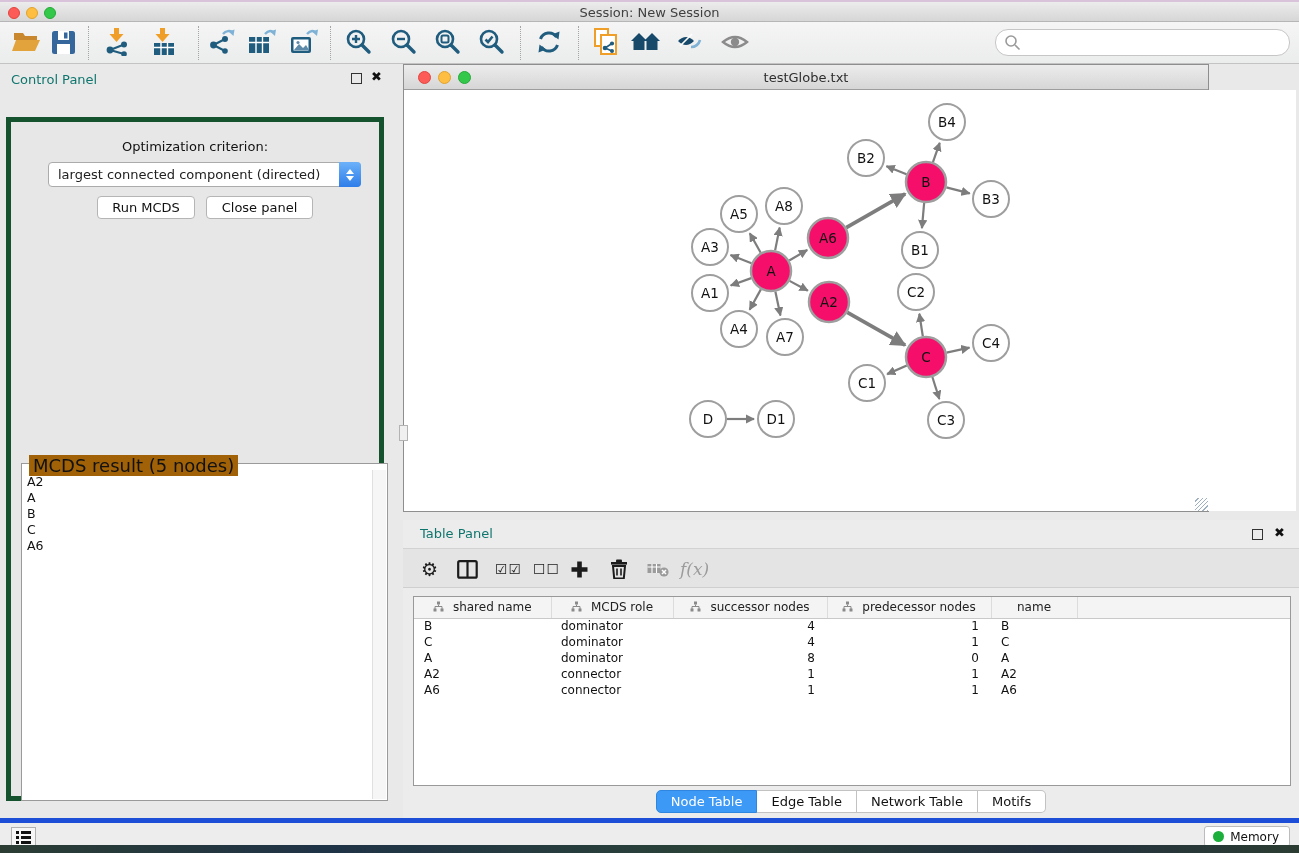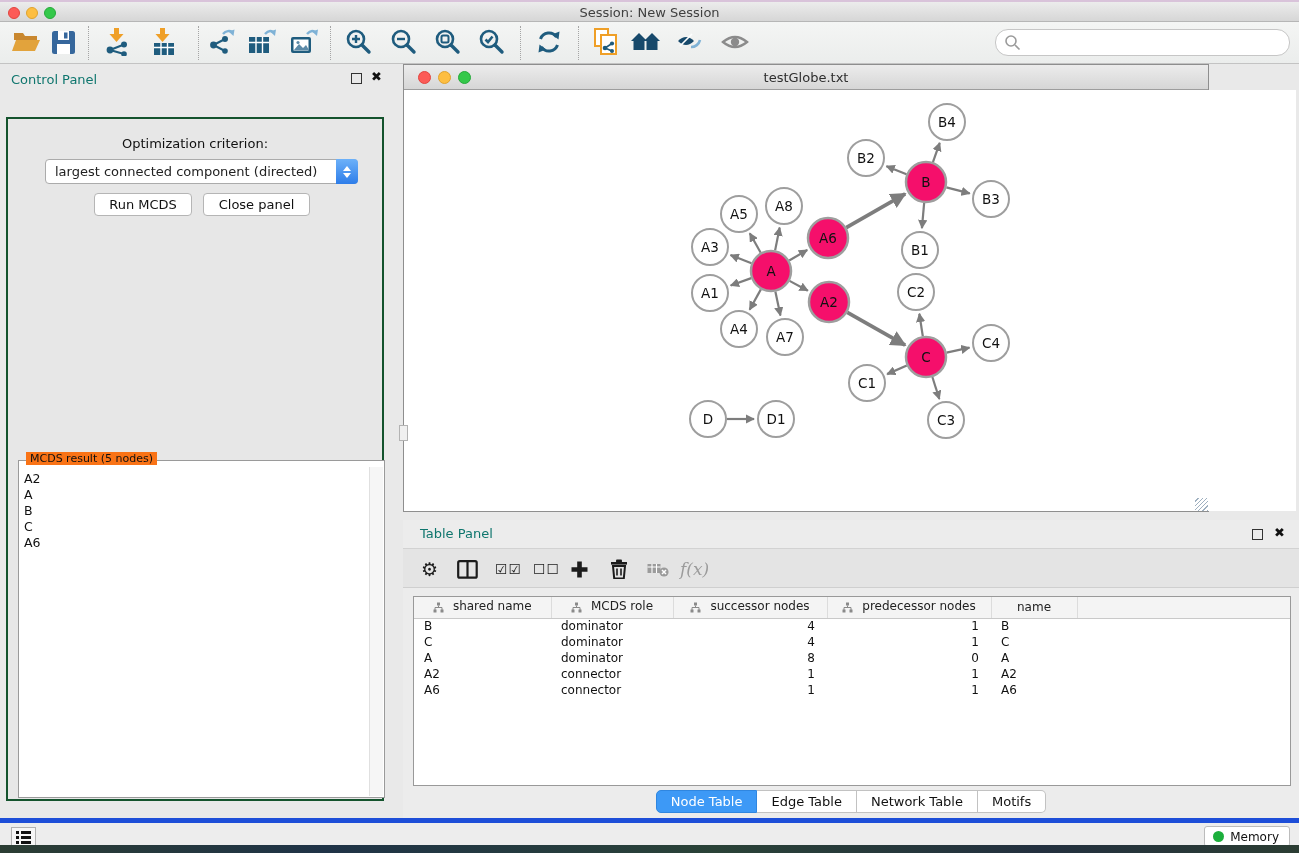--- a/index.html
+++ b/index.html
@@ -32,35 +32,35 @@
   .close-btn { position:absolute; top:5px; font-size:13px; font-weight:bold; color:#111; }
   .cp-float { right:28px; } .cp-close { right:8px; }
 
   .cp-tabs { position:absolute; left:78px; top:32px; height:22px; display:flex; }
   .cp-tab { height:22px; padding:0 13px; line-height:21px; font-size:13px; background:#fff;
     border:1px solid #c2c2c2; border-left:none; color:#111; }
   .cp-tab:first-child { border-left:1px solid #c2c2c2; border-radius:4px 0 0 4px; }
   .cp-tab:last-child { border-radius:0 4px 4px 0; }
   .cp-tab.active { background:#3d99f6; border-color:#2f86e0; color:#fff; }
 
-  .cp-body { position:absolute; left:6px; top:53px; width:378px; height:684px; background:#e7e7e7; border:2px solid #14532d; }
+  .cp-body { position:absolute; left:6px; top:53px; width:378px; height:684px; background:#e7e7e7; border:5px solid #14532d; }
   .opt-label { position:absolute; left:0; width:100%; top:17px; text-align:center; font-size:13px; color:#111; }
   .dropdown { position:absolute; left:37px; top:40px; width:313px; height:25px; background:#fff;
     border:1px solid #ababab; border-radius:4px; display:flex; align-items:center; }
   .dropdown .dd-text { flex:1; padding-left:9px; font-size:13px; white-space:nowrap; overflow:hidden; }
   .dd-stepper { width:22px; height:25px; margin-right:-1px; border-radius:0 4px 4px 0;
     background:linear-gradient(#6cb1f9,#2e7de9); display:flex; flex-direction:column; align-items:center; justify-content:center; gap:2px; }
   .dd-up { width:0; height:0; border-left:4px solid transparent; border-right:4px solid transparent; border-bottom:5px solid #fff; }
   .dd-down { width:0; height:0; border-left:4px solid transparent; border-right:4px solid transparent; border-top:5px solid #fff; }
   .cp-btn { position:absolute; top:74px; height:23px; background:#fff; border:1px solid #b5b5b5; border-radius:4px;
     font-size:13px; font-family:inherit; color:#111; }
   .btn-run { left:86px; width:98px; } .btn-close { left:195px; width:107px; }
 
   .result-frame { position:absolute; left:10px; top:341px; width:367px; height:338px; border:1px solid #9a9a9a; background:#fff; }
-  .result-legend { position:absolute; left:7px; top:-9px; background:#f97316; padding:0 4px; font-size:11px; color:#111; }
+  .result-legend { position:absolute; left:7px; top:-9px; background:#a16207; padding:0 4px; font-size:18px; color:#111; }
   .result-list { position:absolute; left:1px; top:6px; bottom:1px; right:15px; overflow:hidden; padding-left:4px; padding-top:4px; }
   .result-item { font-size:12.5px; line-height:16px; color:#111; }
   .result-scroll { position:absolute; right:1px; top:6px; bottom:1px; width:14px; background:#f6f6f6; border-left:1px solid #e0e0e0; }
 
   
   .net-window { position:absolute; left:403px; top:64px; width:806px; height:448px; border:1px solid #8e8e8e; background:#fff; }
   .net-titlebar { position:absolute; left:0; top:0; width:100%; height:25px;
     background:linear-gradient(#ececec,#d6d6d6); border-bottom:1px solid #9d9d9d; }
   .net-title { position:absolute; left:0; right:0; top:5px; text-align:center; font-size:13px; color:#2e2e2e; }
   .nw-dot { position:absolute; top:6px; width:13px; height:13px; border-radius:50%; }
@@ -83,21 +83,21 @@
   .glyph-pair { font-size:14px; letter-spacing:1px; color:#1b1b1b; }
   .fx { font-family:"DejaVu Serif","Liberation Serif",serif; font-style:italic; font-size:17px; color:#9b9b9b; }
 
   .node-table { position:absolute; left:10px; top:76px; width:878px; height:190px; background:#fff; border:1px solid #999; overflow:hidden; }
   table.grid { border-collapse:collapse; table-layout:fixed; width:100%; }
   table.grid th { height:21px; background:#f4f4f4; border-bottom:1px solid #c9c9c9; border-right:1px solid #dcdcdc;
     font-weight:normal; font-size:12px; color:#222; text-align:center; vertical-align:middle; white-space:nowrap; overflow:hidden;}
   table.grid th:last-child { border-right:none; }
   table.grid td { height:16px; font-size:12px; color:#111; padding:0 12px 0 10px; white-space:nowrap; overflow:hidden; }
   td.num { text-align:right; padding-right:14px; }
-  .th-inner { display:inline-flex; align-items:flex-end; gap:9px; }
+  .th-inner { display:inline-flex; align-items:center; gap:9px; }
 
   .tp-tabs { position:absolute; left:0; right:0; top:270px; display:flex; justify-content:center; }
   .tp-tab { height:23px; padding:0 14px; line-height:22px; font-size:13px; background:#fff; border:1px solid #c2c2c2; border-left:none; color:#111; }
   .tp-tab:first-child { border-left:1px solid #c2c2c2; border-radius:5px 0 0 5px; }
   .tp-tab:last-child { border-radius:0 5px 5px 0; }
   .tp-tab.active { background:#3d99f6; border-color:#2f86e0; color:#fff; }
 
   
   .statusbar { position:absolute; left:0; top:818px; width:1299px; height:27px; background:#ededed; border-top:5px solid #1d4ed8; }
   .sb-listbtn { position:absolute; left:11px; top:4px; width:25px; height:21px; background:#f6f6f6; border:1px solid #b2b2b2;

